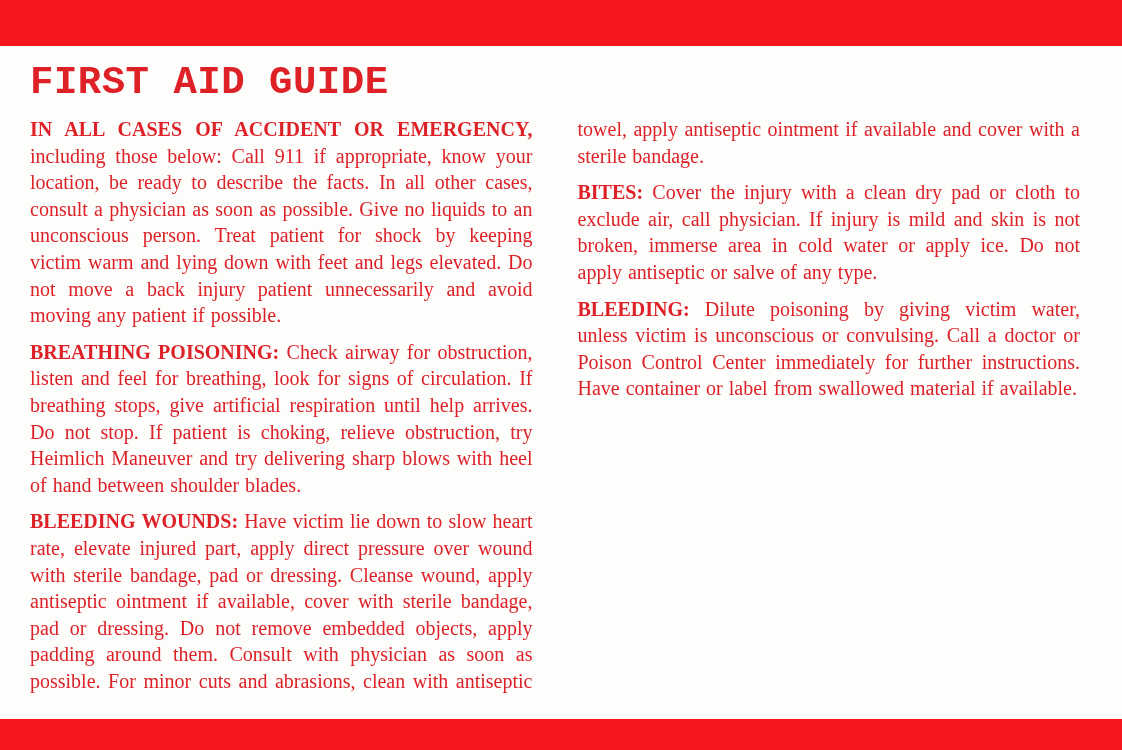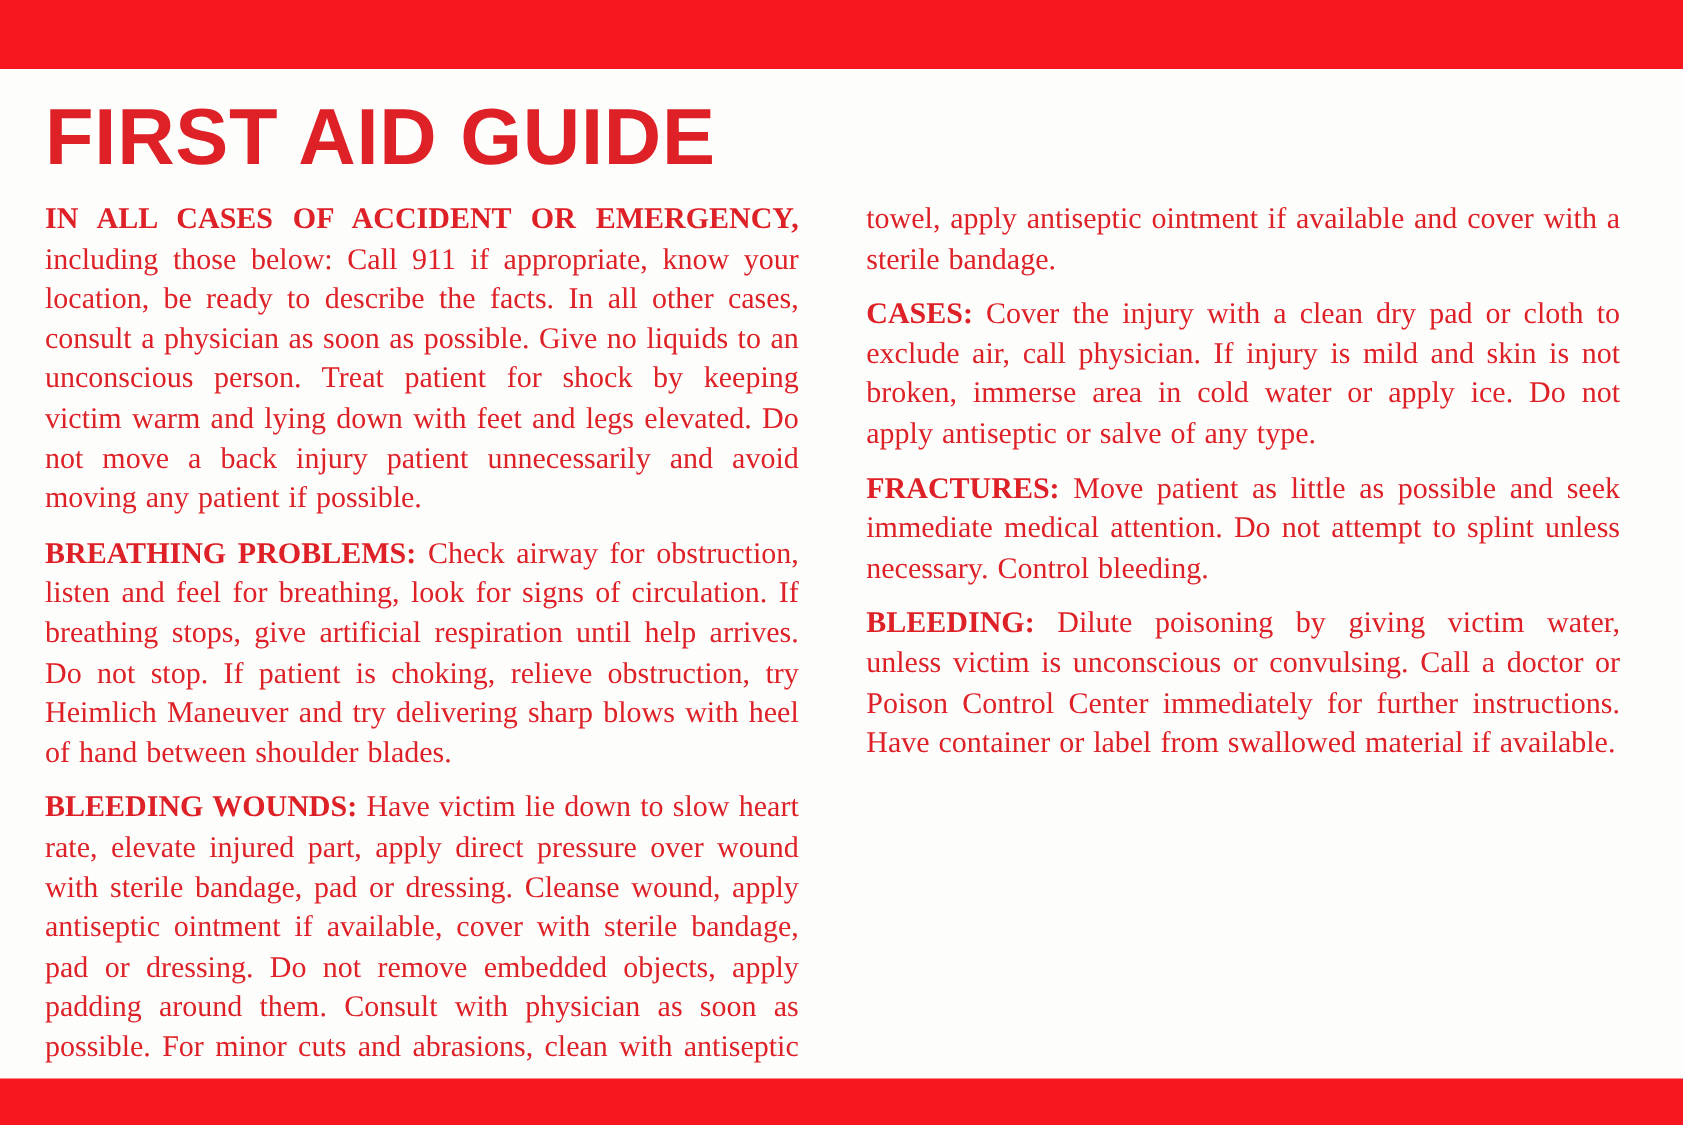--- a/index.html
+++ b/index.html
@@ -29,24 +29,24 @@
   }
   .content {
     position: absolute;
     top: 46px; left: 0;
     width: 1122px;
     padding: 0 42px 0 30px;
   }
   .page-title {
     margin: 15px 0 11px 0;
     font-weight: bold;
-    font-size: 53px;
+    font-size: 39px;
     letter-spacing: 0.5px;
     color: var(--text-red);
-    font-family: Liberation Sans, sans-serif;
+    font-family: Liberation Mono, monospace;
   }
   .columns {
     height: 601px;
     column-count: 2;
     column-gap: 45px;
     column-fill: auto;
     text-align: justify;
     color: var(--text-red);
     font-size: 20px;
     line-height: 26.6px;
@@ -62,34 +62,30 @@
 
 <div class="content">
   <h1 class="page-title">FIRST AID GUIDE</h1>
 
   <div class="columns">
     <p class="section">
       <b>IN ALL CASES OF ACCIDENT OR EMERGENCY,</b>
       <span>including those below: Call 911 if appropriate, know your location, be ready to describe the facts. In all other cases, consult a physician as soon as possible. Give no liquids to an unconscious person. Treat patient for shock by keeping victim warm and lying down with feet and legs elevated. Do not move a back injury patient unnecessarily and avoid moving any patient if possible.</span>
     </p>
     <p class="section">
-      <b>BREATHING PROBLEMS:</b>
+      <b>BREATHING POISONING:</b>
       <span>Check airway for obstruction, listen and feel for breathing, look for signs of circulation. If breathing stops, give artificial respiration until help arrives. Do not stop. If patient is choking, relieve obstruction, try Heimlich Maneuver and try delivering sharp blows with heel of hand between shoulder blades.</span>
     </p>
     <p class="section">
       <b>BLEEDING WOUNDS:</b>
       <span>Have victim lie down to slow heart rate, elevate injured part, apply direct pressure over wound with sterile bandage, pad or dressing. Cleanse wound, apply antiseptic ointment if available, cover with sterile bandage, pad or dressing. Do not remove embedded objects, apply padding around them. Consult with physician as soon as possible. For minor cuts and abrasions, clean with antiseptic towel, apply antiseptic ointment if available and cover with a sterile bandage.</span>
     </p>
     <p class="section">
-      <b>CASES:</b>
+      <b>BITES:</b>
       <span>Cover the injury with a clean dry pad or cloth to exclude air, call physician. If injury is mild and skin is not broken, immerse area in cold water or apply ice. Do not apply antiseptic or salve of any type.</span>
-    </p>
-    <p class="section">
-      <b>FRACTURES:</b>
-      <span>Move patient as little as possible and seek immediate medical attention. Do not attempt to splint unless necessary. Control bleeding.</span>
     </p>
     <p class="section">
       <b>BLEEDING:</b>
       <span>Dilute poisoning by giving victim water, unless victim is unconscious or convulsing. Call a doctor or Poison Control Center immediately for further instructions. Have container or label from swallowed material if available.</span>
     </p>
   </div>
 </div>
 
 <div class="bottom-bar"></div>
 

